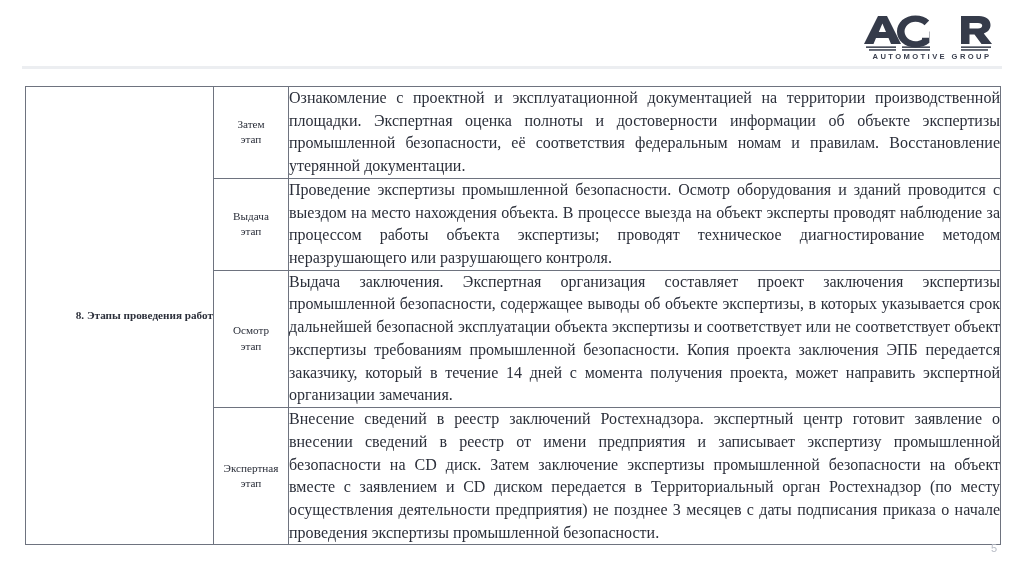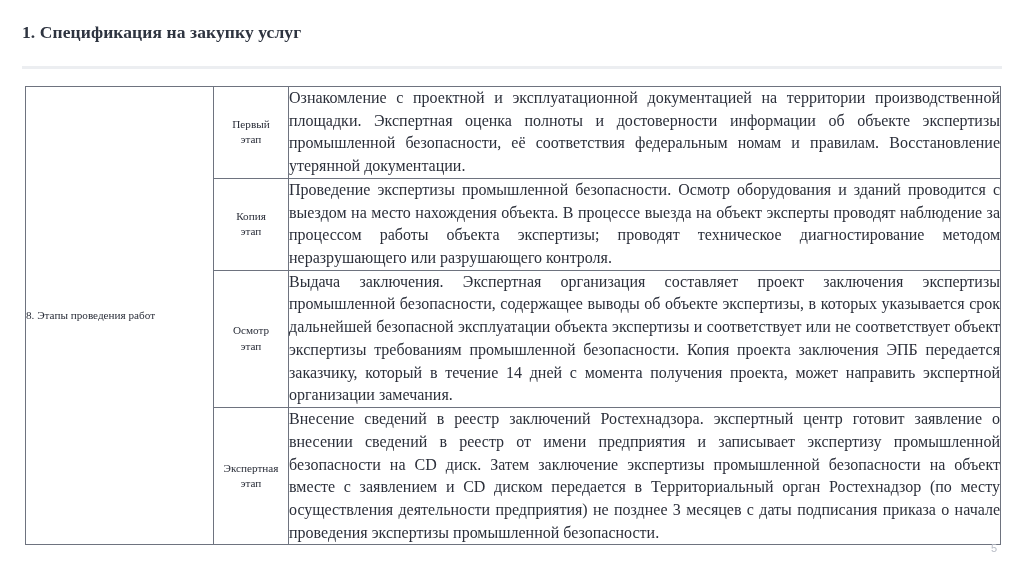--- a/index.html
+++ b/index.html
@@ -87,22 +87,22 @@
   }
   .col-stage {
     width: 75px;
   }
   .col-desc {
     width: 712px;
   }
 
   .cell-label {
     font-size: 11.2px;
-    font-weight: normal;
-    text-align: left;
+    font-weight: bold;
+    text-align: right;
     padding: 6px 8px;
     line-height: 1.35;
     color: #2b2f3a;
   }
   .cell-stage {
     font-size: 11.2px;
     text-align: center;
     padding: 6px 4px;
     line-height: 1.38;
     color: #2b2f3a;
@@ -124,44 +124,77 @@
     bottom: 20px;
     font-family: "Liberation Sans", "DejaVu Sans", sans-serif;
     font-size: 11px;
     color: #b8bcc6;
   }
 </style>
 </head>
 <body>
 
 <div class="header">
-  <div class="page-title">1. Спецификация на закупку услуг</div>
-
+
+  <div class="logo">
+    <svg class="logo-mark" width="140" height="40" viewBox="0 0 140 40">
+      <g fill="#353b4a">
+
+        <path d="M2 30 L16 2 L25 2 L39 30 L29 30 L26.5 24 L14 24 L11.5 30 Z
+                 M16.8 18 L24 18 L20.4 9.5 Z"></path>
+
+        <path d="M67 16 L67 22.5 L59.8 22.5 L59.8 24.2
+                 C57.8 25.4 55.6 26 53 26
+                 C46.6 26 41.8 21 41.8 16
+                 C41.8 11 46.6 6 53 6
+                 C57 6 60.2 7.4 62.4 9.6 L67.2 4.6
+                 C63.6 1.4 58.8 -0.4 53 -0.4
+                 C42.2 -0.4 34 6.8 34 16
+                 C34 25.2 42.2 32.4 53 32.4
+                 C58.8 32.4 64 30.6 67.4 27.6
+                 L67.4 16 Z" transform="translate(2,2) scale(0.97)"></path>
+
+        <path d="M99 30 L99 2 L117 2 C124 2 128.5 5.6 128.5 11
+                 C128.5 15 126 18 121.8 19.4 L130 30 L119.5 30 L112.5 20.6
+                 L107.5 20.6 L107.5 30 Z
+                 M107.5 9 L107.5 14.4 L116 14.4 C118.6 14.4 120.2 13.3 120.2 11.7
+                 C120.2 10.1 118.6 9 116 9 Z"></path>
+
+        <rect x="4" y="32.4" width="30" height="1.5"></rect>
+        <rect x="7" y="35.2" width="27" height="1.5"></rect>
+        <rect x="40" y="32.4" width="28" height="1.5"></rect>
+        <rect x="40" y="35.2" width="28" height="1.5"></rect>
+        <rect x="99" y="32.4" width="30" height="1.5"></rect>
+        <rect x="99" y="35.2" width="27" height="1.5"></rect>
+      </g>
+    </svg>
+    <div class="logo-sub">AUTOMOTIVE GROUP</div>
+  </div>
 </div>
 
 <div class="header-rule"></div>
 
 <table class="spec-table">
   <colgroup>
     <col class="col-label">
     <col class="col-stage">
     <col class="col-desc">
   </colgroup>
   <tbody>
     <tr>
       <td class="cell-label" rowspan="4">8. Этапы проведения работ</td>
       <td class="cell-stage">
-        <span>Первый</span><br>
+        <span>Затем</span><br>
         <span>этап</span>
       </td>
       <td class="cell-desc">Ознакомление с проектной и эксплуатационной документацией на территории производственной площадки. Экспертная оценка полноты и достоверности информации об объекте экспертизы промышленной безопасности, её соответствия федеральным номам и правилам. Восстановление утерянной документации.</td>
     </tr>
     <tr>
       <td class="cell-stage">
-        <span>Копия</span><br>
+        <span>Выдача</span><br>
         <span>этап</span>
       </td>
       <td class="cell-desc">Проведение экспертизы промышленной безопасности. Осмотр оборудования и зданий проводится с выездом на место нахождения объекта. В процессе выезда на объект эксперты проводят наблюдение за процессом работы объекта экспертизы; проводят техническое диагностирование методом неразрушающего или разрушающего контроля.</td>
     </tr>
     <tr>
       <td class="cell-stage">
         <span>Осмотр</span><br>
         <span>этап</span>
       </td>
       <td class="cell-desc">Выдача заключения. Экспертная организация составляет проект заключения экспертизы промышленной безопасности, содержащее выводы об объекте экспертизы, в которых указывается срок дальнейшей безопасной эксплуатации объекта экспертизы  и соответствует или не соответствует объект экспертизы требованиям промышленной безопасности. Копия проекта заключения ЭПБ передается заказчику, который в течение 14 дней с момента получения проекта, может направить экспертной организации замечания.</td>

